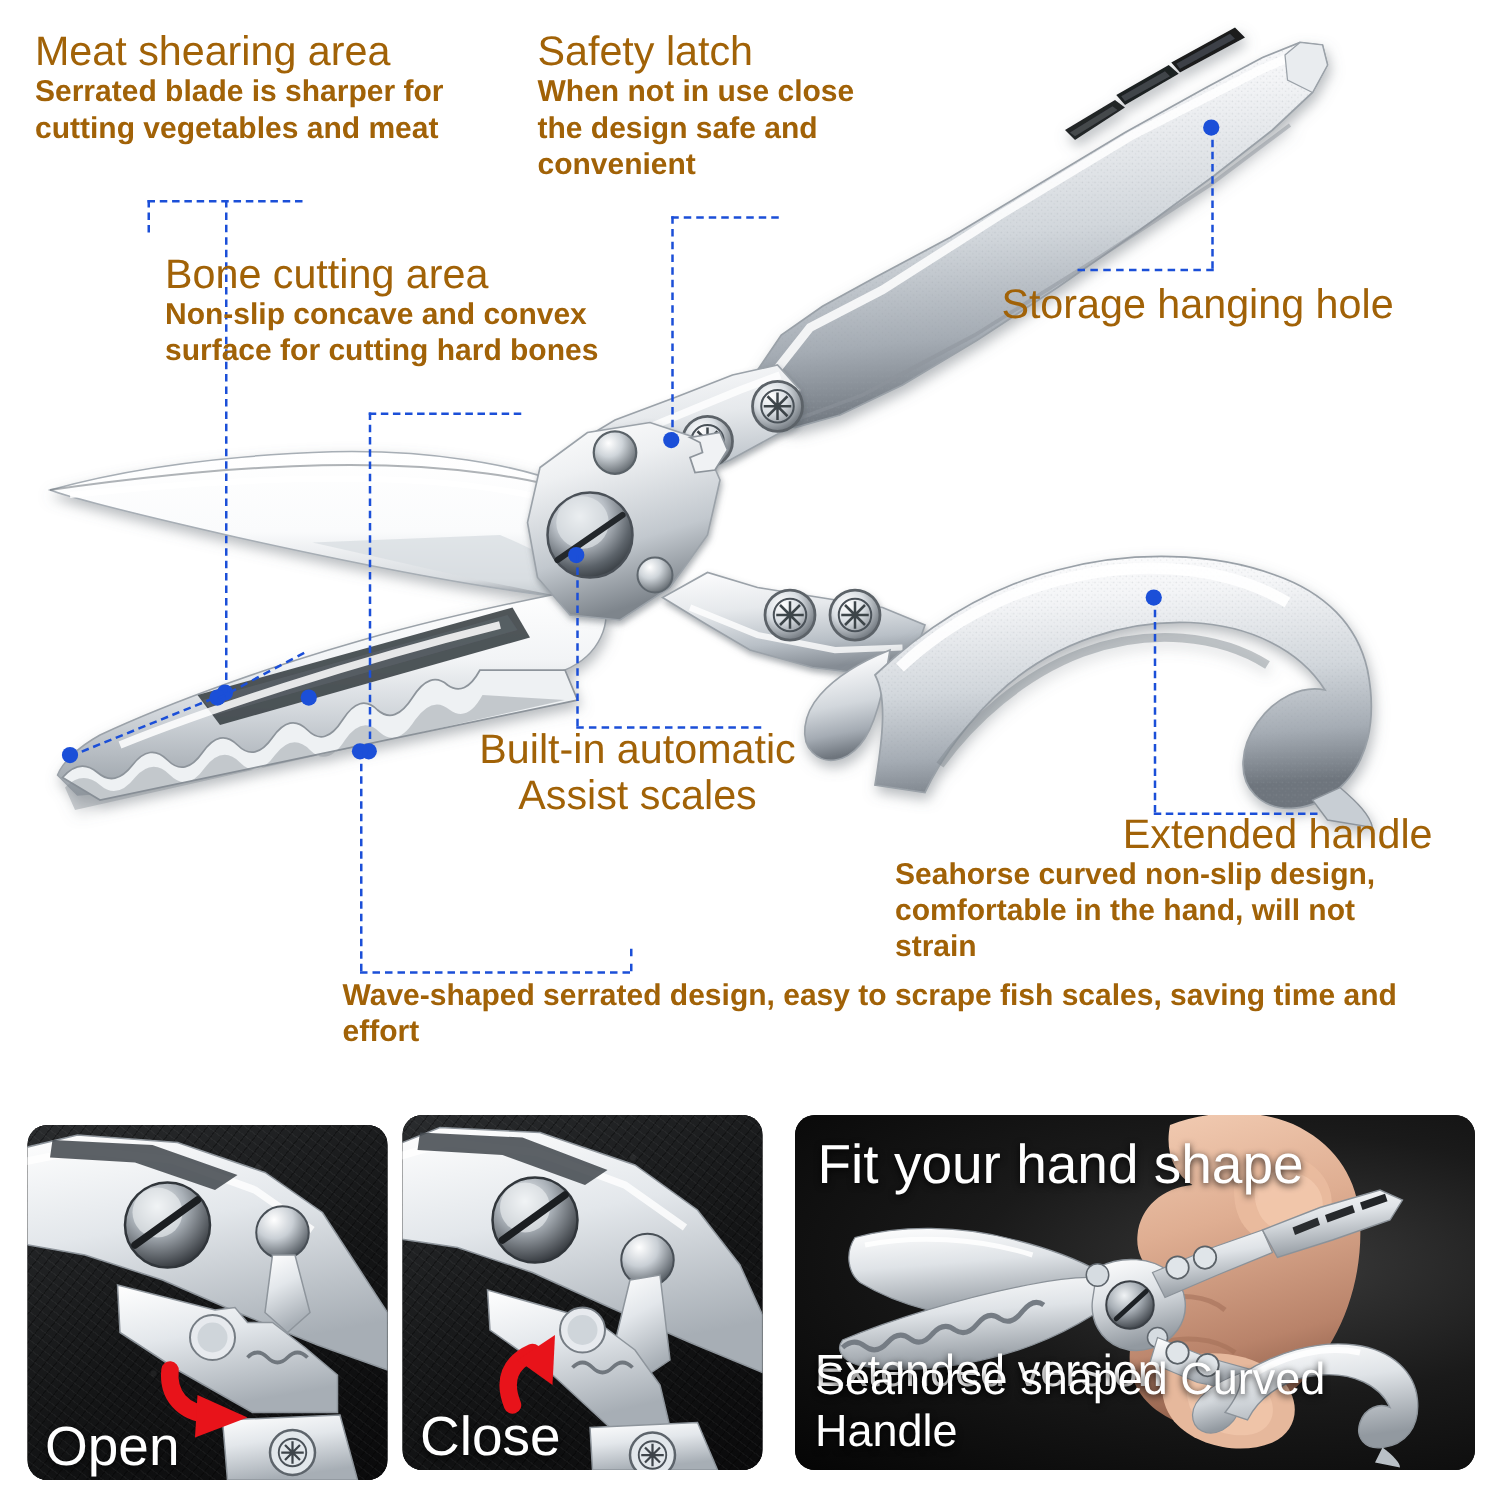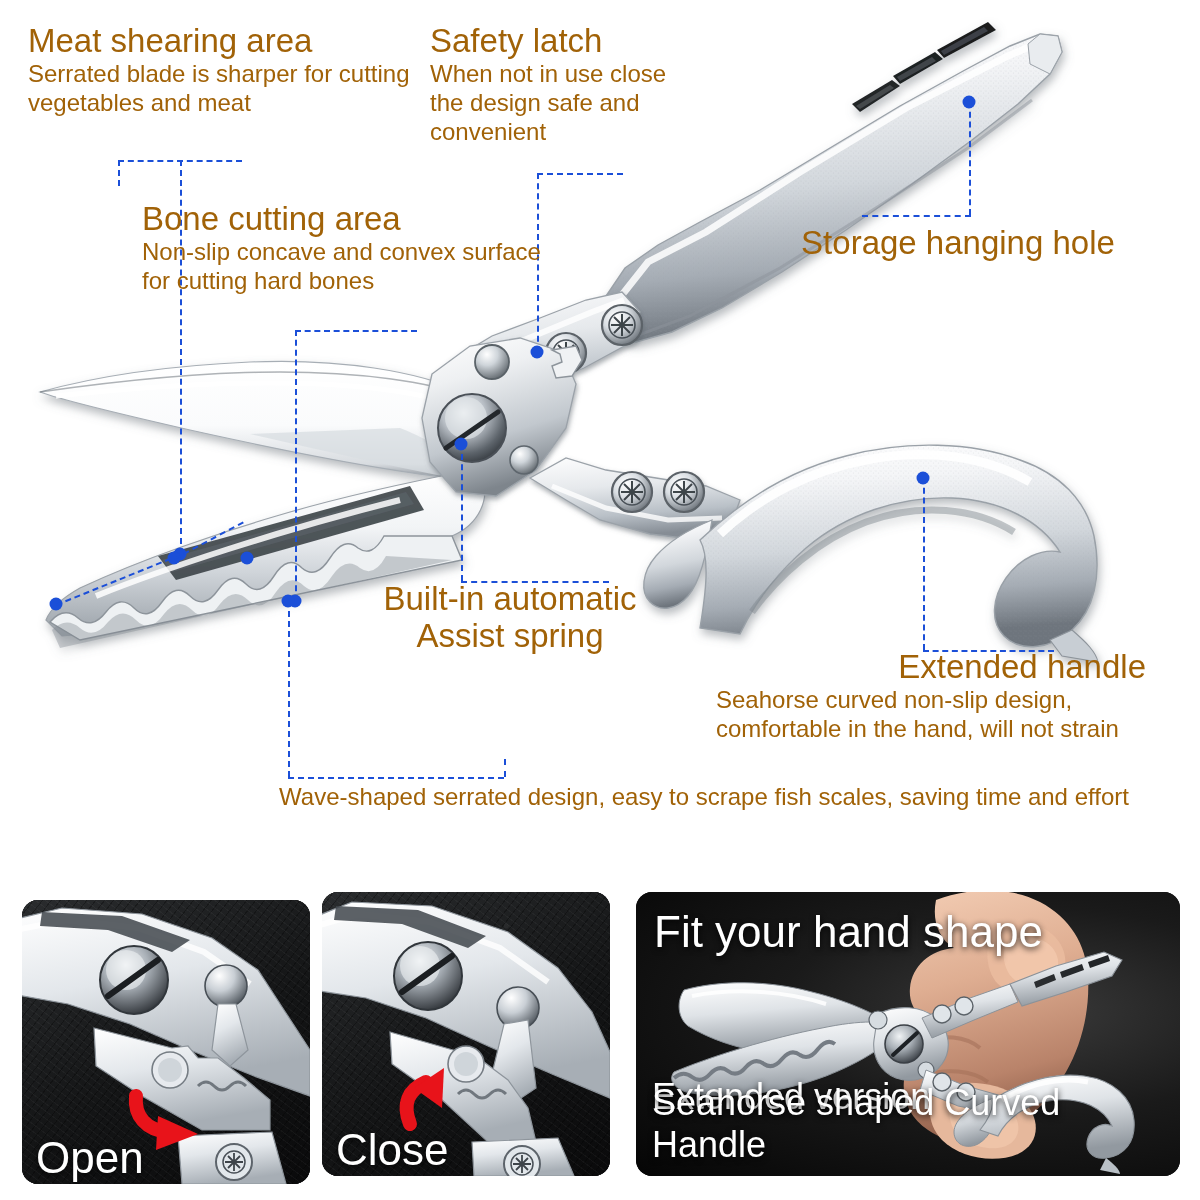--- a/index.html
+++ b/index.html
@@ -8,21 +8,21 @@
     font-family:"Liberation Sans","DejaVu Sans",sans-serif;
     -webkit-font-smoothing:antialiased;
   }
   #stage{position:relative;width:1200px;height:1200px;}
 
   
   .callout{position:absolute;color:#a16207;}
   .callout .ttl{
     font-size:33px;line-height:37px;font-weight:400;white-space:nowrap;
   }
-  .callout .dsc{font-size:24px;line-height:29px;font-weight:400;}
+  .callout .dsc{font-size:24px;line-height:29px;font-weight:700;}
 
   
   .dot{position:absolute;width:13px;height:13px;border-radius:50%;
        background:#1b4fd8;transform:translate(-50%,-50%);}
   .ldash-h{position:absolute;height:0;border-top:2px dashed #1b4fd8;}
   .ldash-v{position:absolute;width:0;border-left:2px dashed #1b4fd8;}
   .ldash-d{position:absolute;height:0;border-top:2px dashed #1b4fd8;
            transform-origin:0 0;}
 
   
@@ -305,41 +305,41 @@
   <div class="callout" style="left:28px;top:22px;width:400px;">
     <div class="ttl">Meat shearing area</div>
     <div class="dsc">Serrated blade is sharper for cutting vegetables and meat</div>
   </div>
 
   <div class="callout" style="left:430px;top:22px;width:280px;">
     <div class="ttl">Safety latch</div>
     <div class="dsc" style="width:268px;">When not in use close the design safe and convenient</div>
   </div>
 
-  <div class="callout" style="left:142px;top:200px;width:400px;">
+  <div class="callout" style="left:132px;top:200px;width:400px;">
     <div class="ttl">Bone cutting area</div>
     <div class="dsc">Non-slip concave and convex surface for cutting hard bones</div>
   </div>
 
   <div class="callout" style="left:738px;top:224px;width:440px;">
     <div class="ttl" style="text-align:center;">Storage hanging hole</div>
   </div>
 
   <div class="callout" style="left:330px;top:580px;width:360px;">
     <div class="ttl" style="text-align:center;">Built-in automatic</div>
-    <div class="ttl" style="text-align:center;">Assist spring</div>
+    <div class="ttl" style="text-align:center;">Assist scales</div>
   </div>
 
   <div class="callout" style="left:716px;top:648px;width:430px;">
     <div class="ttl" style="text-align:right;">Extended handle</div>
     <div class="dsc">Seahorse curved non-slip design, comfortable in the hand, will not strain</div>
   </div>
 
   <div class="callout" style="left:274px;top:782px;width:880px;">
-    <div class="dsc" style="width:860px;text-align:center;">Wave-shaped serrated design, easy to scrape fish scales, saving time and effort</div>
+    <div class="dsc" style="width:860px;">Wave-shaped serrated design, easy to scrape fish scales, saving time and effort</div>
   </div>
 
   <div class="panel" style="left:22px;top:900px;width:288px;height:284px;">
     <div class="stone"></div>
     <svg width="288" height="284" viewBox="0 0 288 284" style="position:absolute;left:0;top:0;">
       <defs>
         <linearGradient id="pSteel1" x1="0" y1="0" x2="0.3" y2="1">
           <stop offset="0%" stop-color="#ffffff"></stop>
           <stop offset="45%" stop-color="#e3e7eb"></stop>
           <stop offset="100%" stop-color="#a7aeb5"></stop>

